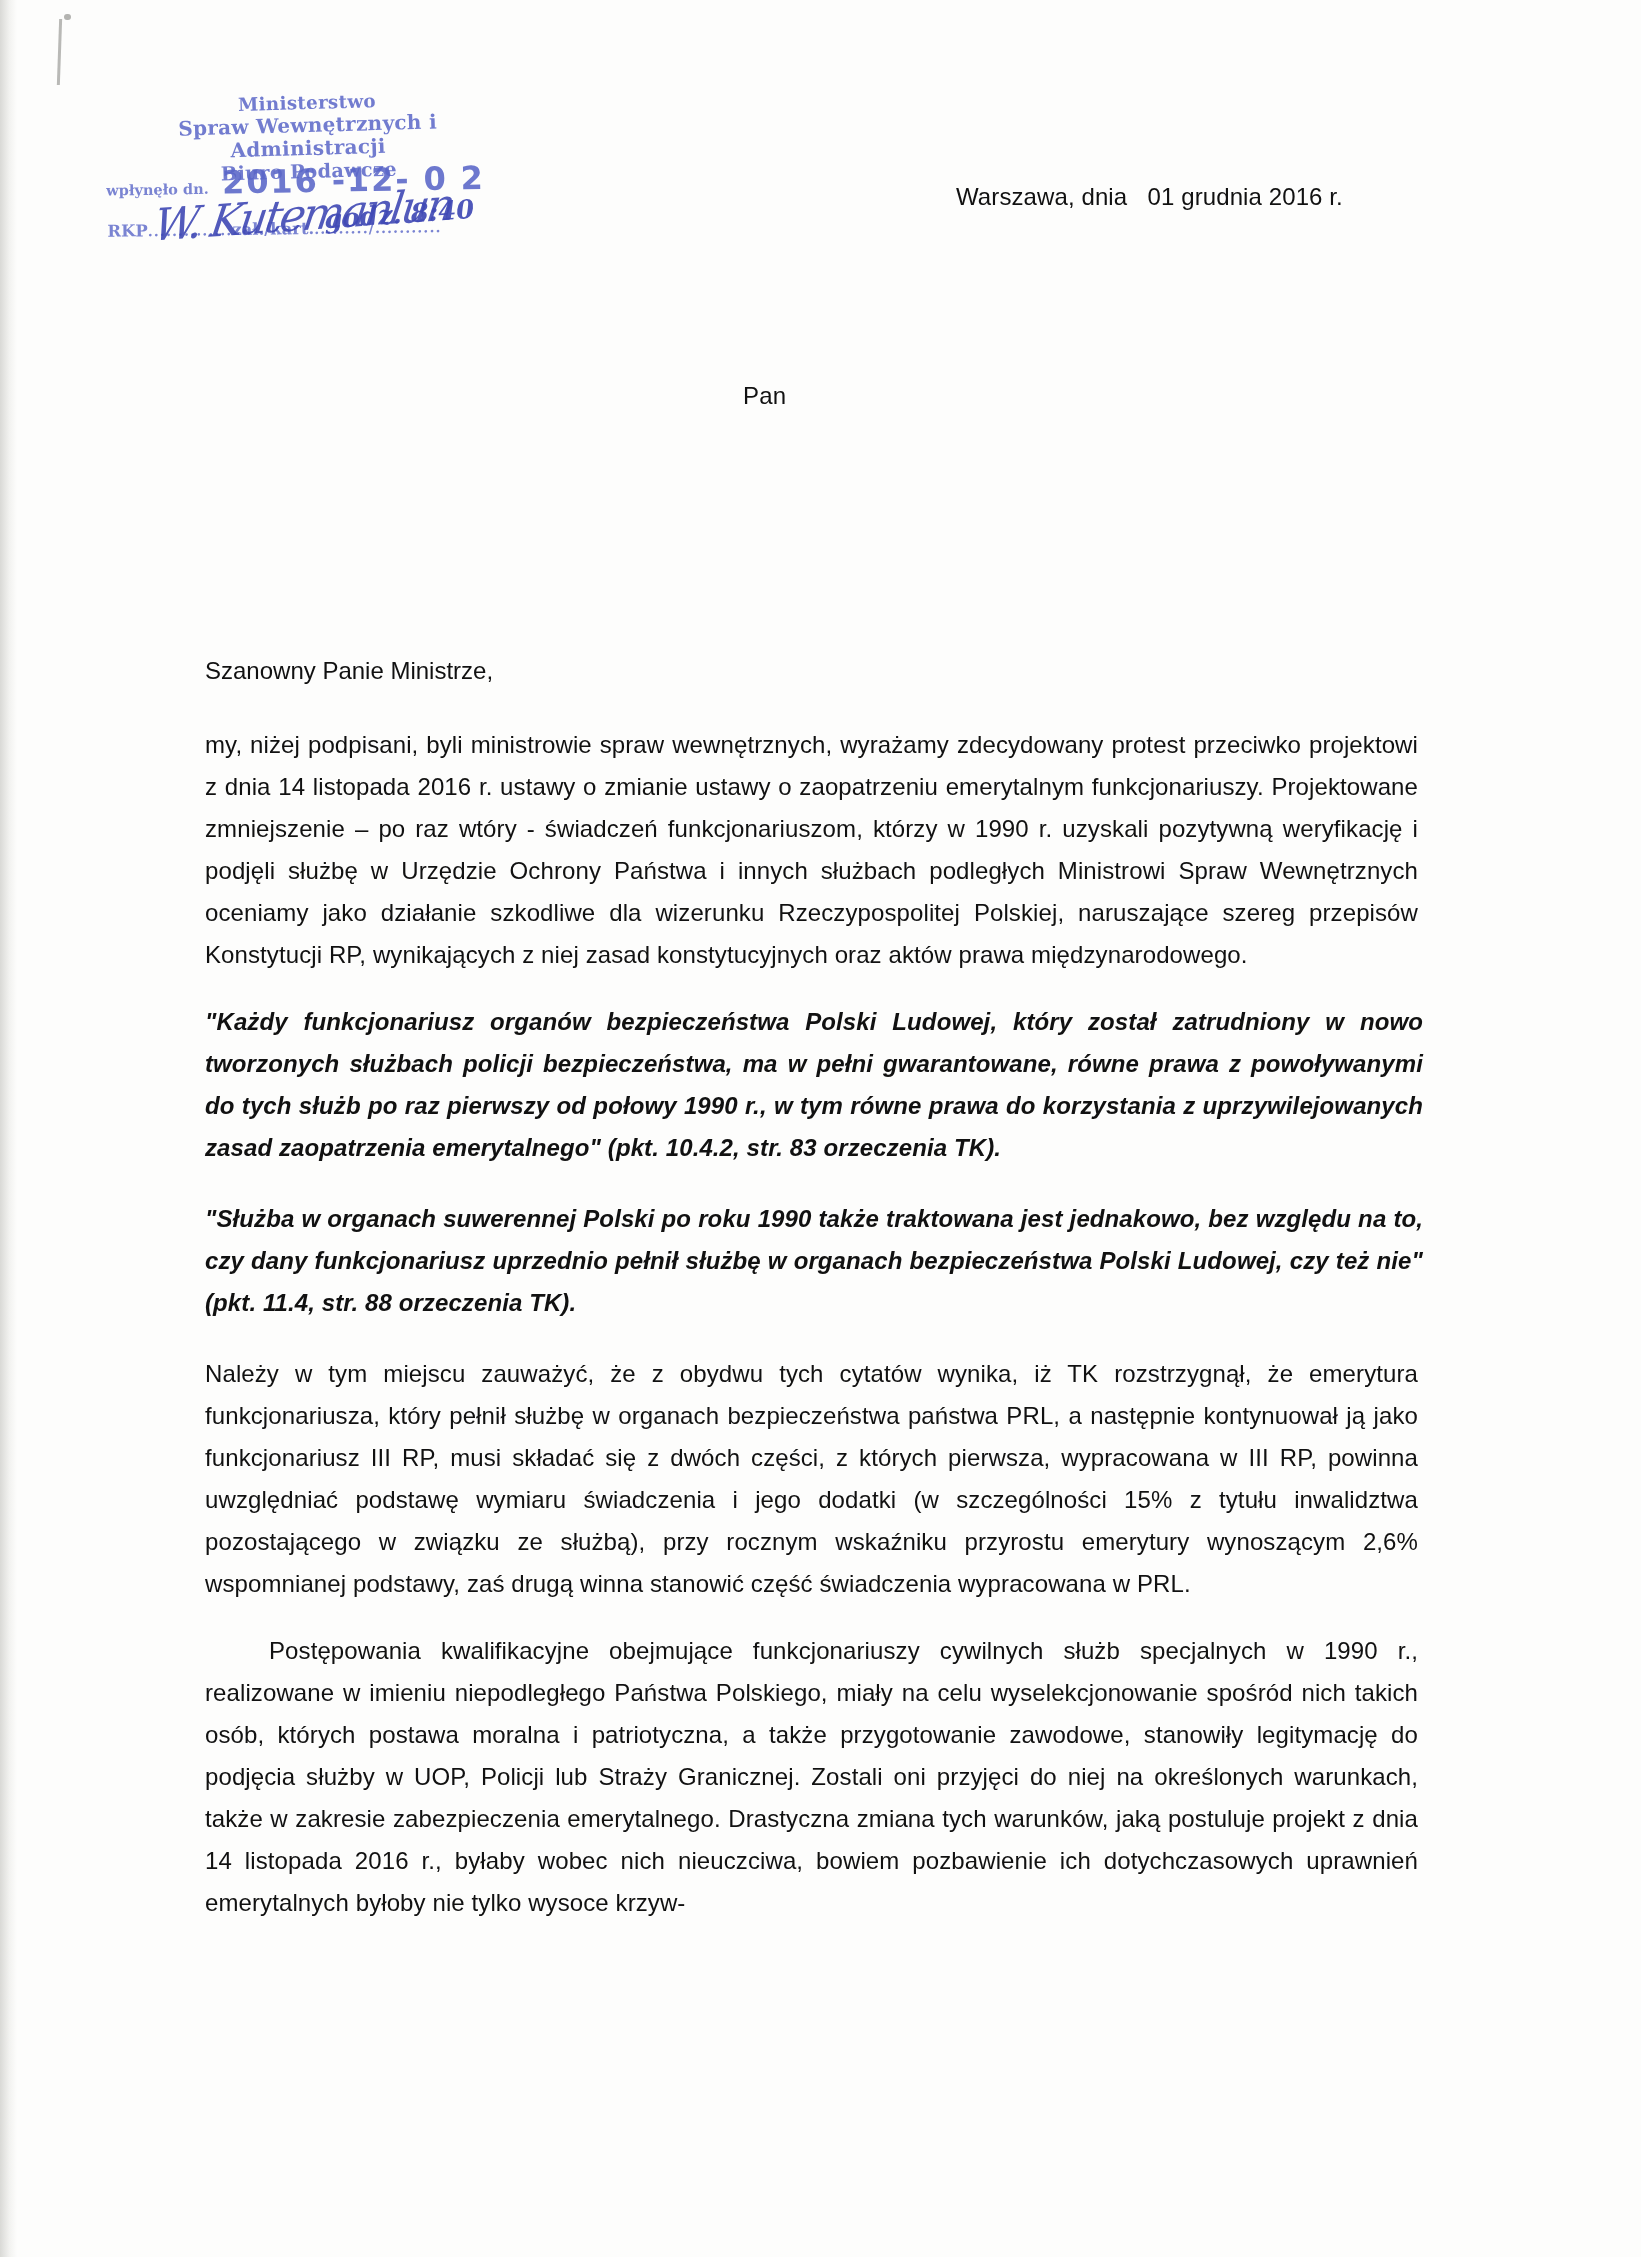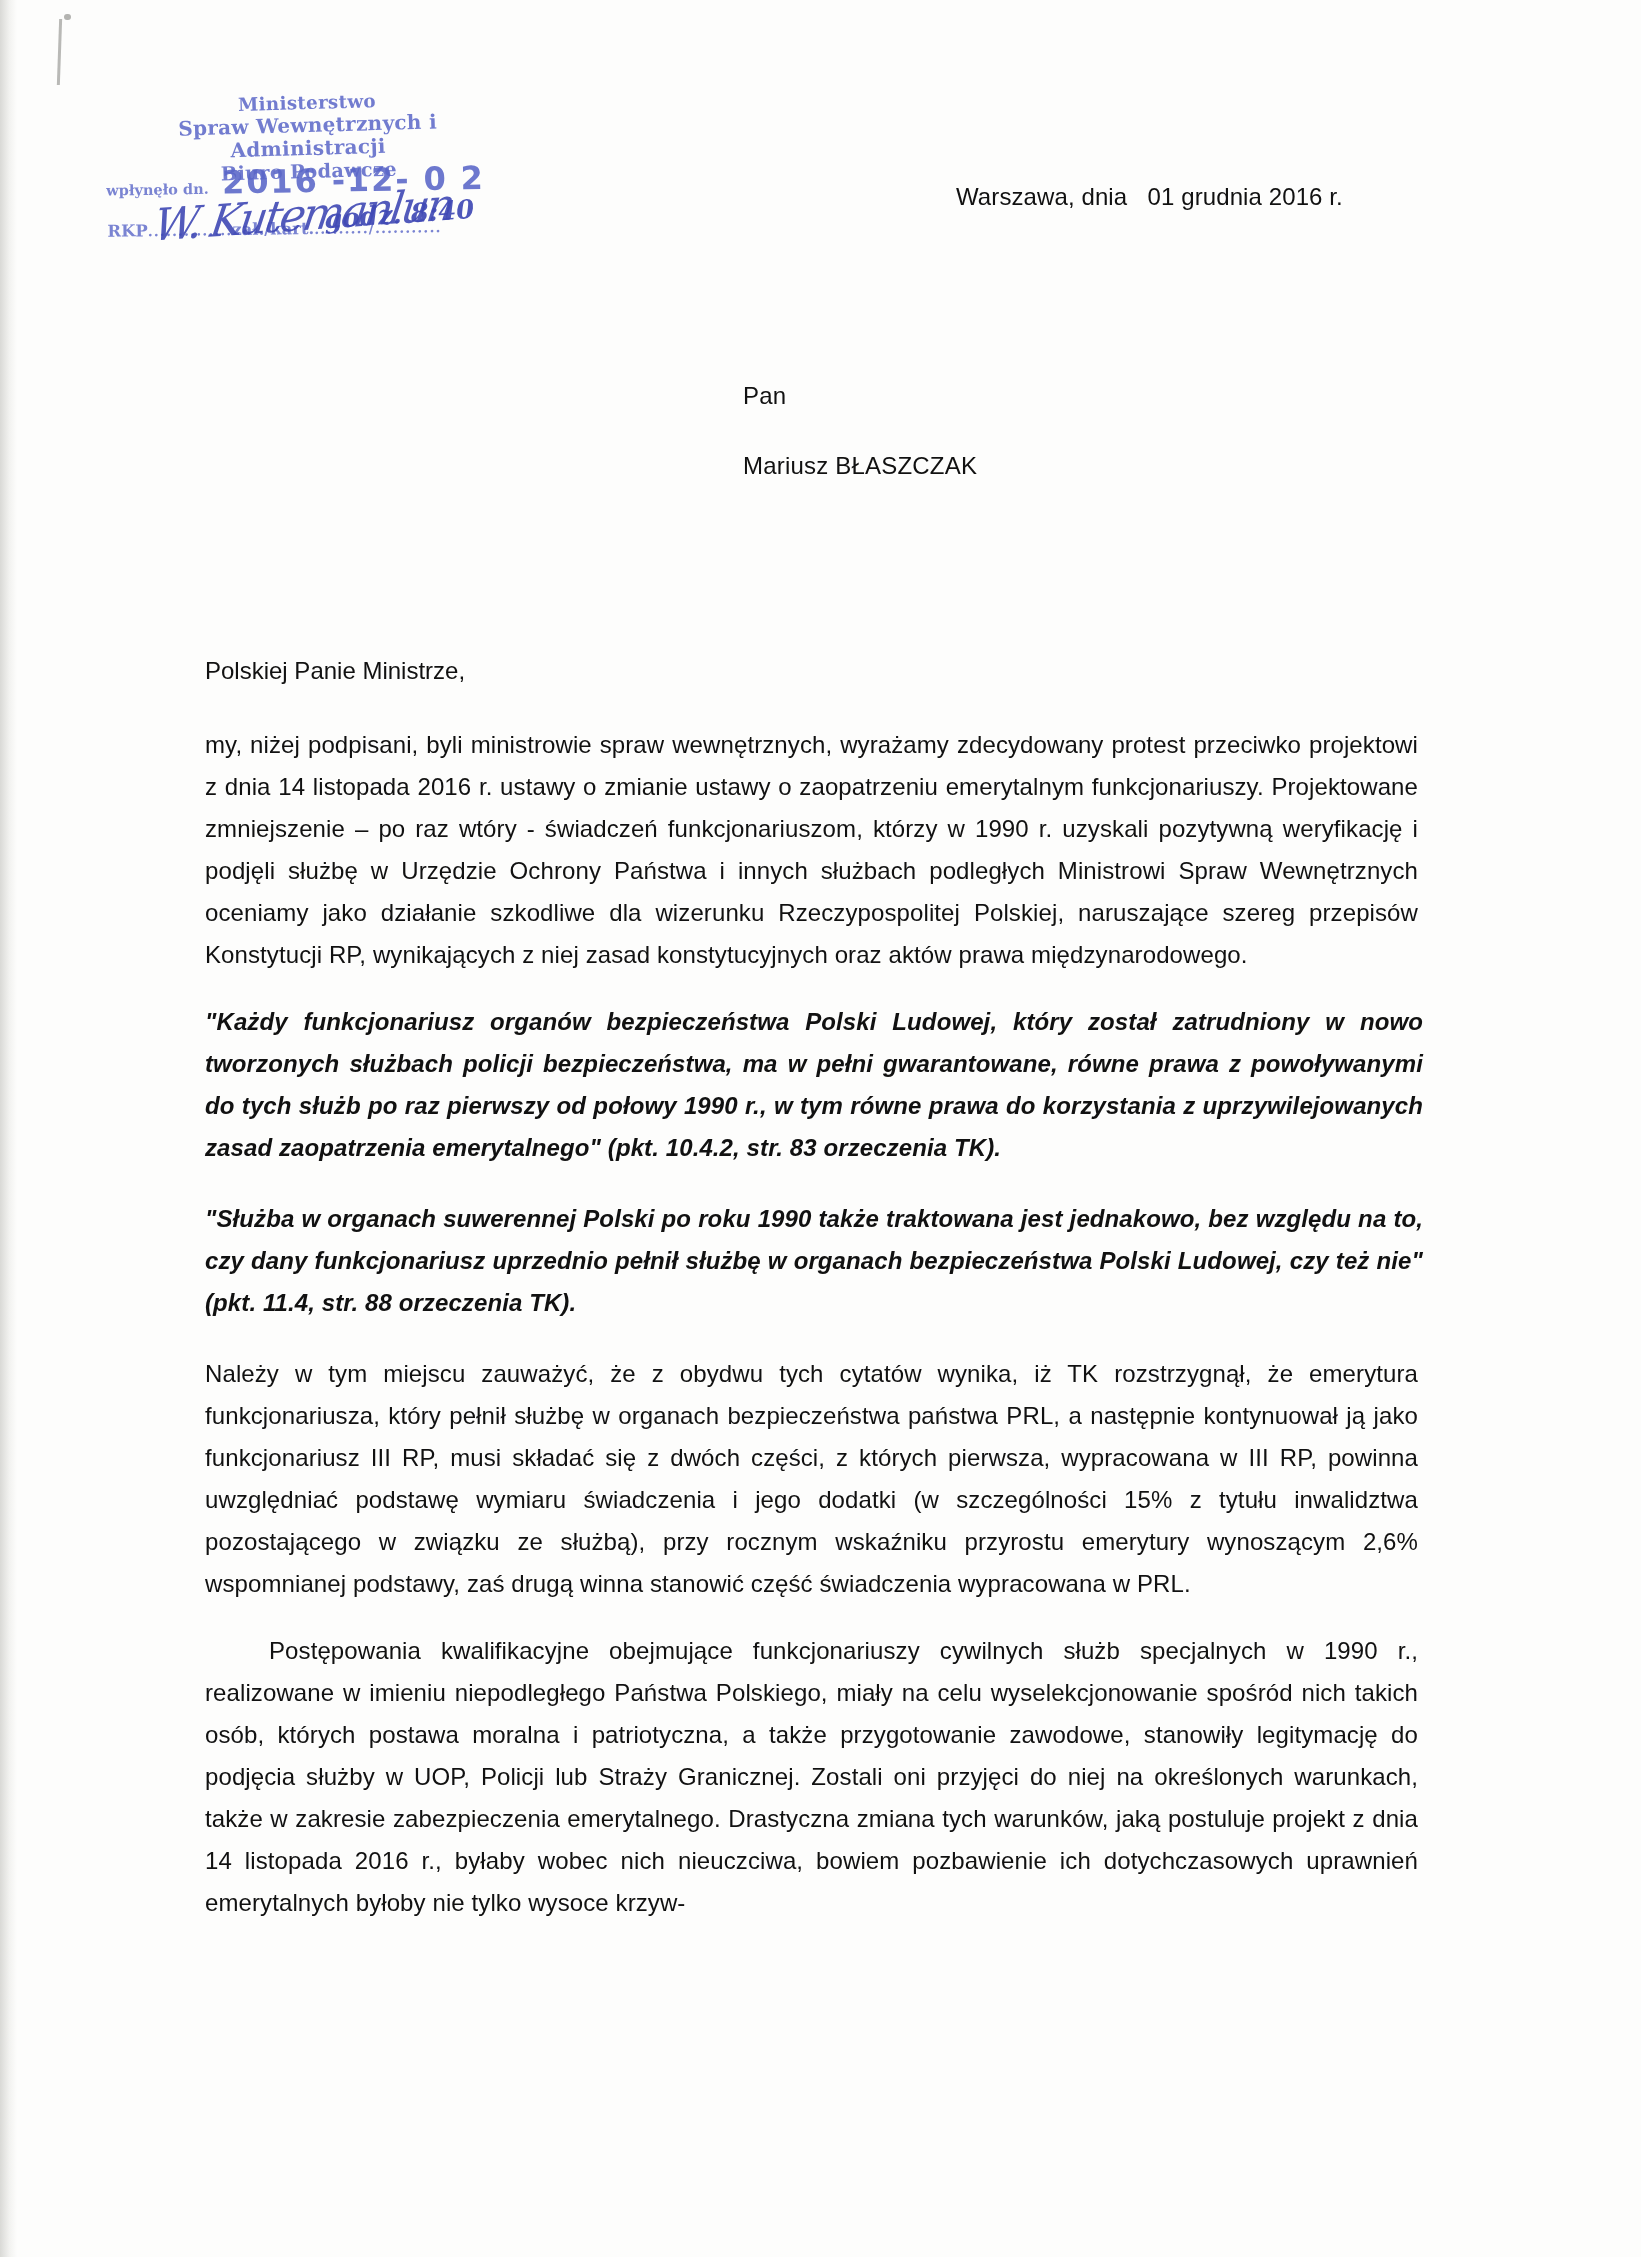--- a/index.html
+++ b/index.html
@@ -232,25 +232,24 @@
     </div>
   </div>
 
   <div class="handwrite sig">W. Kutemanlun</div>
   <div class="handwrite sig-time">godz. 8:40</div>
 
   <div class="dateplace">Warszawa, dnia   01 grudnia 2016 r.</div>
 
   <div class="addressee">
     <div class="addr-pan">Pan</div>
-    <div class="addr-name">Mariusz BŁASZCZAK</div>
   </div>
 
   <div class="body">
-    <div class="salutation">Polskiej Panie Ministrze,</div>
+    <div class="salutation">Szanowny Panie Ministrze,</div>
 
     <p class="para">my, niżej podpisani, byli ministrowie spraw wewnętrznych, wyrażamy zdecydowany protest przeciwko projektowi z dnia 14 listopada 2016 r. ustawy o zmianie ustawy o zaopatrzeniu emerytalnym funkcjonariuszy. Projektowane zmniejszenie – po raz wtóry - świadczeń funkcjonariuszom, którzy w 1990 r. uzyskali pozytywną weryfikację i podjęli służbę w Urzędzie Ochrony Państwa i innych służbach podległych Ministrowi Spraw Wewnętrznych oceniamy jako działanie szkodliwe dla wizerunku Rzeczypospolitej Polskiej, naruszające szereg przepisów Konstytucji RP, wynikających z niej zasad konstytucyjnych oraz aktów prawa międzynarodowego.</p>
 
 
     <p class="quote">"Każdy funkcjonariusz organów bezpieczeństwa Polski Ludowej, który został zatrudniony w nowo tworzonych służbach policji bezpieczeństwa, ma w pełni gwarantowane, równe prawa z powoływanymi do tych służb po raz pierwszy od połowy 1990 r., w tym równe prawa do korzystania z uprzywilejowanych zasad zaopatrzenia emerytalnego" (pkt.  10.4.2, str. 83 orzeczenia TK).</p>
 
     <p class="quote tight">"Służba w organach suwerennej Polski po roku 1990 także traktowana jest jednakowo, bez względu na to, czy dany funkcjonariusz uprzednio pełnił służbę w organach bezpieczeństwa Polski Ludowej, czy też nie" (pkt. 11.4, str. 88 orzeczenia TK).</p>
 
     <p class="para">Należy w tym miejscu zauważyć, że z obydwu tych cytatów wynika, iż TK rozstrzygnął, że emerytura funkcjonariusza, który pełnił służbę w organach bezpieczeństwa państwa PRL, a następnie kontynuował ją jako funkcjonariusz III RP, musi składać się z dwóch części, z których pierwsza, wypracowana w III RP, powinna uwzględniać podstawę wymiaru świadczenia i jego dodatki (w szczególności 15% z tytułu inwalidztwa pozostającego w związku ze służbą), przy rocznym wskaźniku przyrostu emerytury wynoszącym 2,6% wspomnianej podstawy, zaś drugą winna stanowić część  świadczenia wypracowana w PRL.</p>
 

